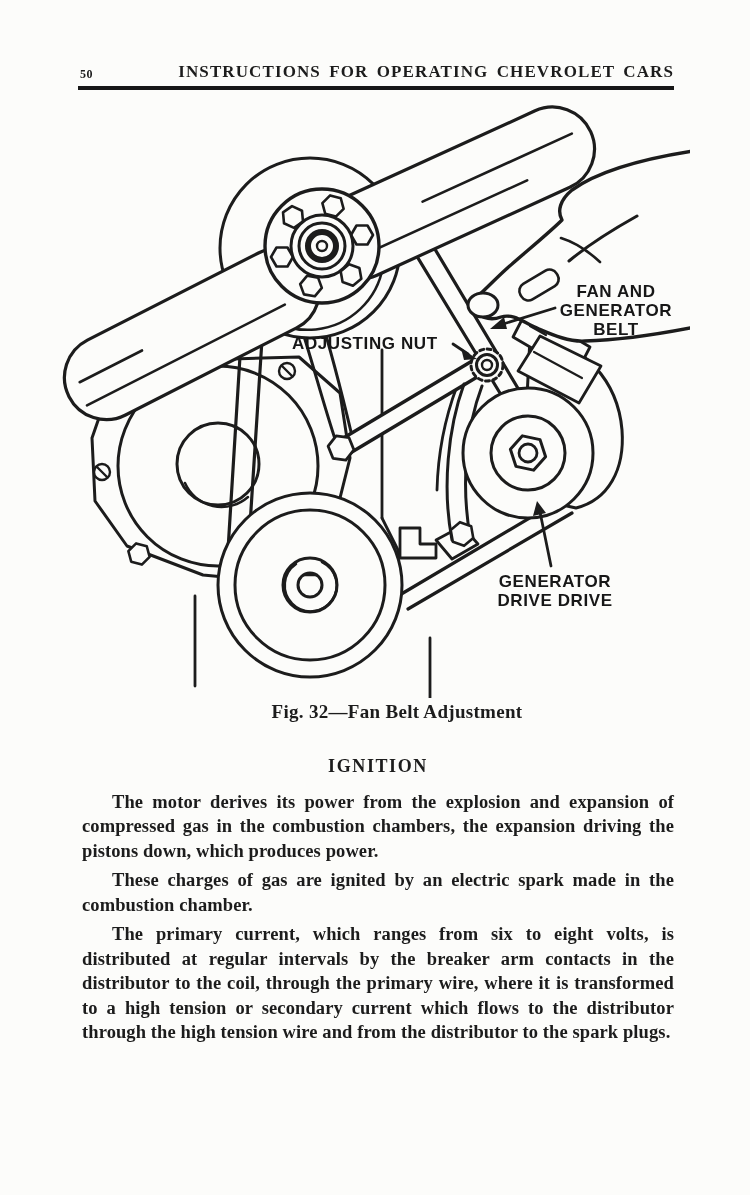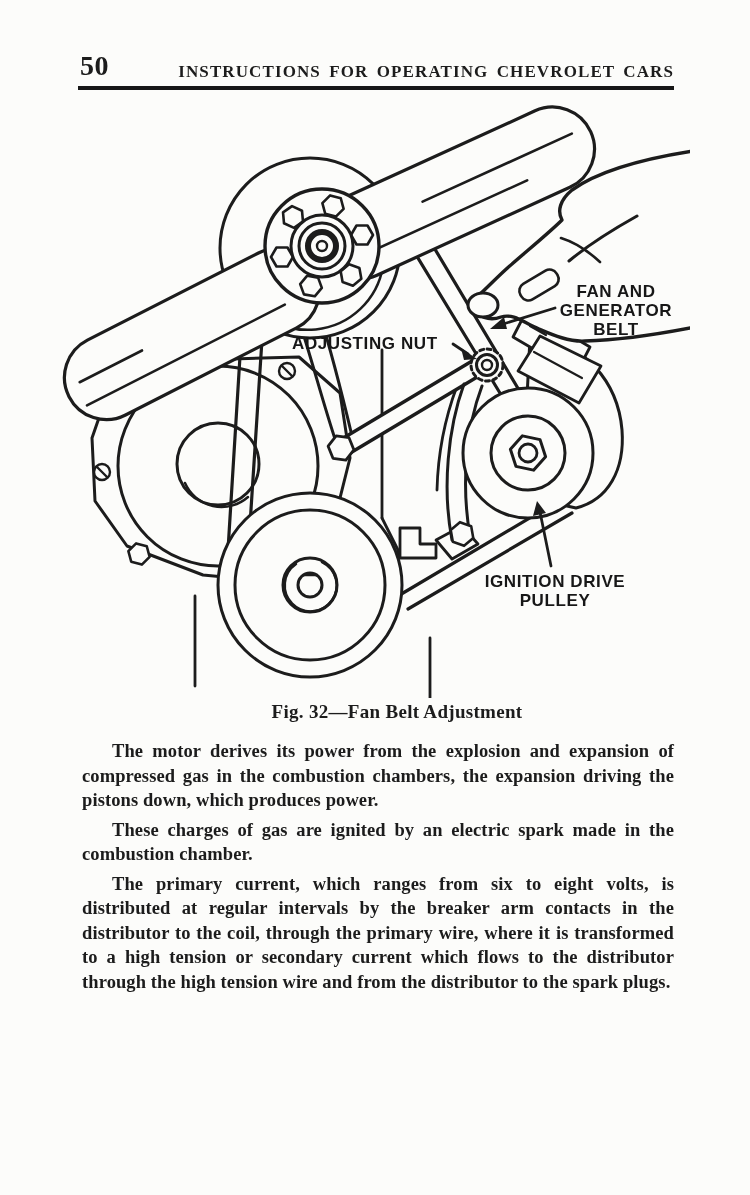--- a/index.html
+++ b/index.html
@@ -9,21 +9,21 @@
     position:relative; width:750px; height:1195px;
     background:#fcfcfa; color:#1c1c1c; overflow:hidden;
   }
   
   .header {
     position:absolute; left:78px; top:58px; width:596px;
     border-bottom:4px solid #171717; padding-bottom:5px; height:32px;
   }
   .page-number {
     position:absolute; left:2px; bottom:4px;
-    font-size:28px; font-weight:700; letter-spacing:0.5px;
+    font-size:12px; font-weight:700; letter-spacing:0.5px;
   }
   .header-title {
     position:absolute; left:0; right:0; bottom:4px;
     text-align:right; padding-left:36px;
     font-size:17px; font-weight:700; letter-spacing:1.1px;
     word-spacing:3px; white-space:nowrap;
   }
   
   .figure { position:absolute; left:60px; top:98px; width:630px; height:600px; }
   .figure svg { position:absolute; left:0; top:0; }
@@ -191,24 +191,25 @@
           <line x1="495" y1="210" x2="440" y2="227"></line>
           <polygon points="430,231 444,219 447,231" stroke="none"></polygon>
           <line x1="491" y1="468" x2="480" y2="414"></line>
           <polygon points="477,403 473,418 486,415" stroke="none"></polygon>
         </g>
       </g>
     </svg>
 
     <div class="fig-label label-adjusting-nut">ADJUSTING NUT</div>
     <div class="fig-label label-fan-gen-belt">FAN AND GENERATOR BELT</div>
-    <div class="fig-label label-gen-pulley">IGNITION DRIVE PULLEY</div>
+    <div class="fig-label label-gen-pulley">GENERATOR DRIVE DRIVE</div>
   </div>
 
   <div class="caption">Fig. 32—Fan Belt Adjustment</div>
 
   <div class="content">
+    <h2 class="section-heading">IGNITION</h2>
     <p class="indent">The motor derives its power from the explosion and expansion of compressed gas in the combustion chambers, the expansion driving the pistons down, which produces power.</p>
     <p class="indent">These charges of gas are ignited by an electric spark made in the combustion chamber.</p>
     <p class="indent">The primary current, which ranges from six to eight volts, is distributed at regular intervals by the breaker arm contacts in the distributor to the coil, through the primary wire, where it is transformed to a high tension or secondary current which flows to the distributor through the high tension wire and from the distributor to the spark plugs.</p>
   </div>
 
 </div>
 
 </body></html>

